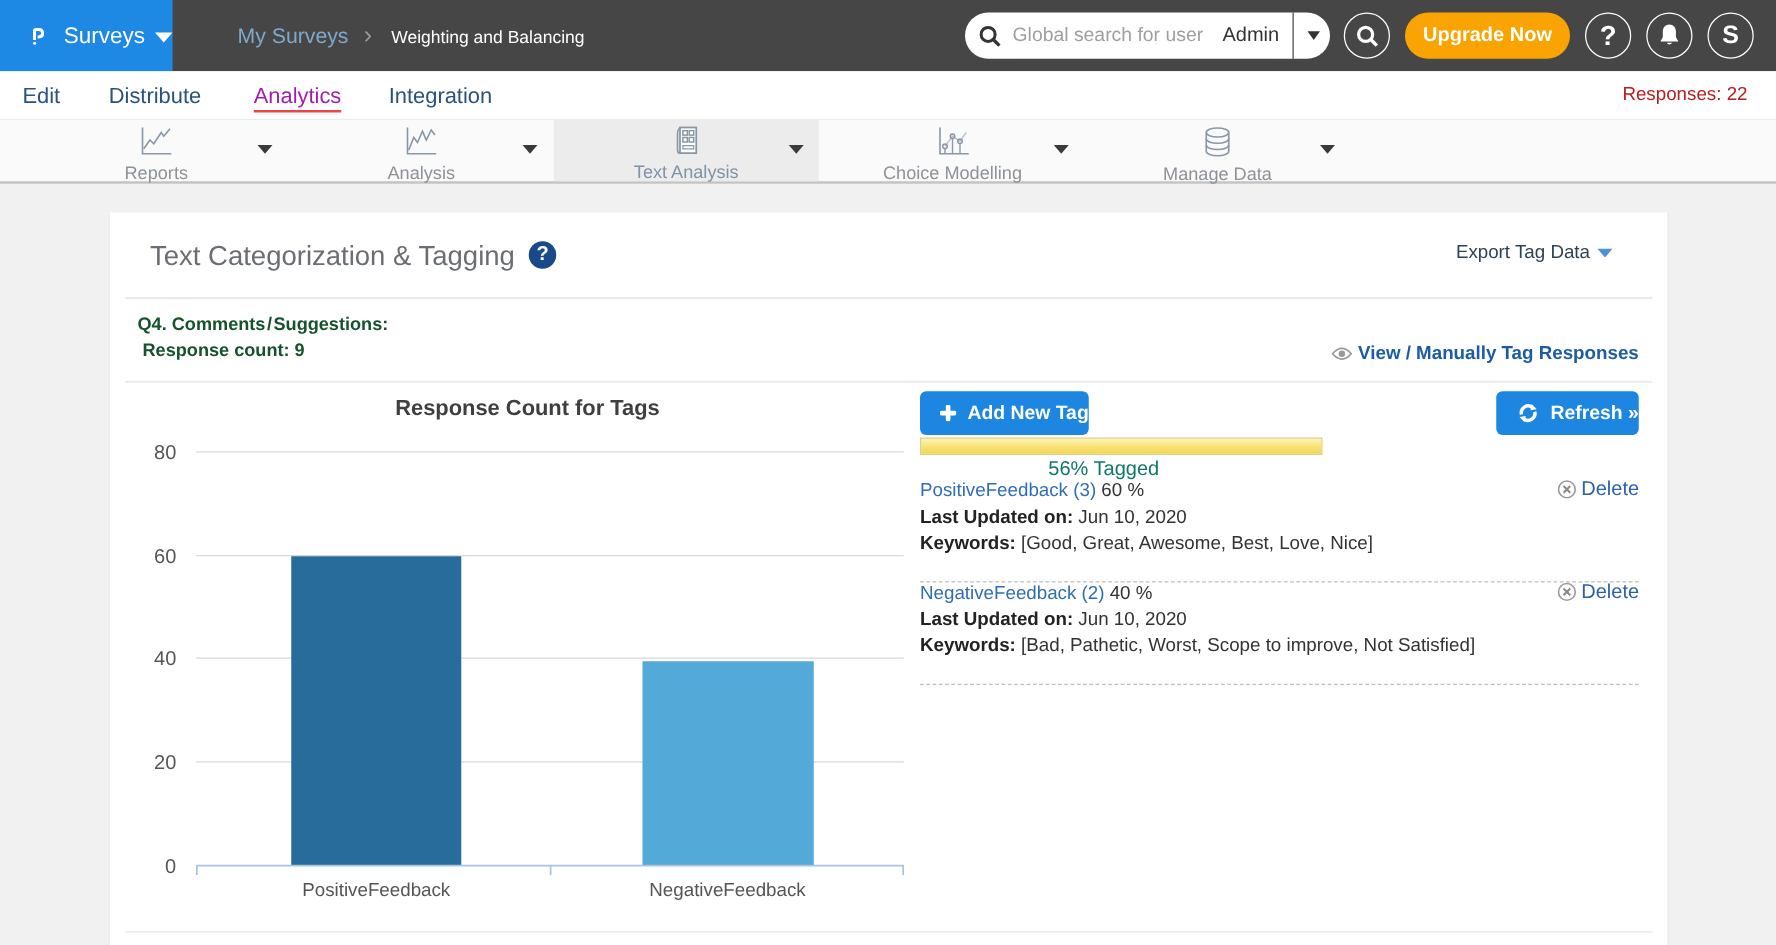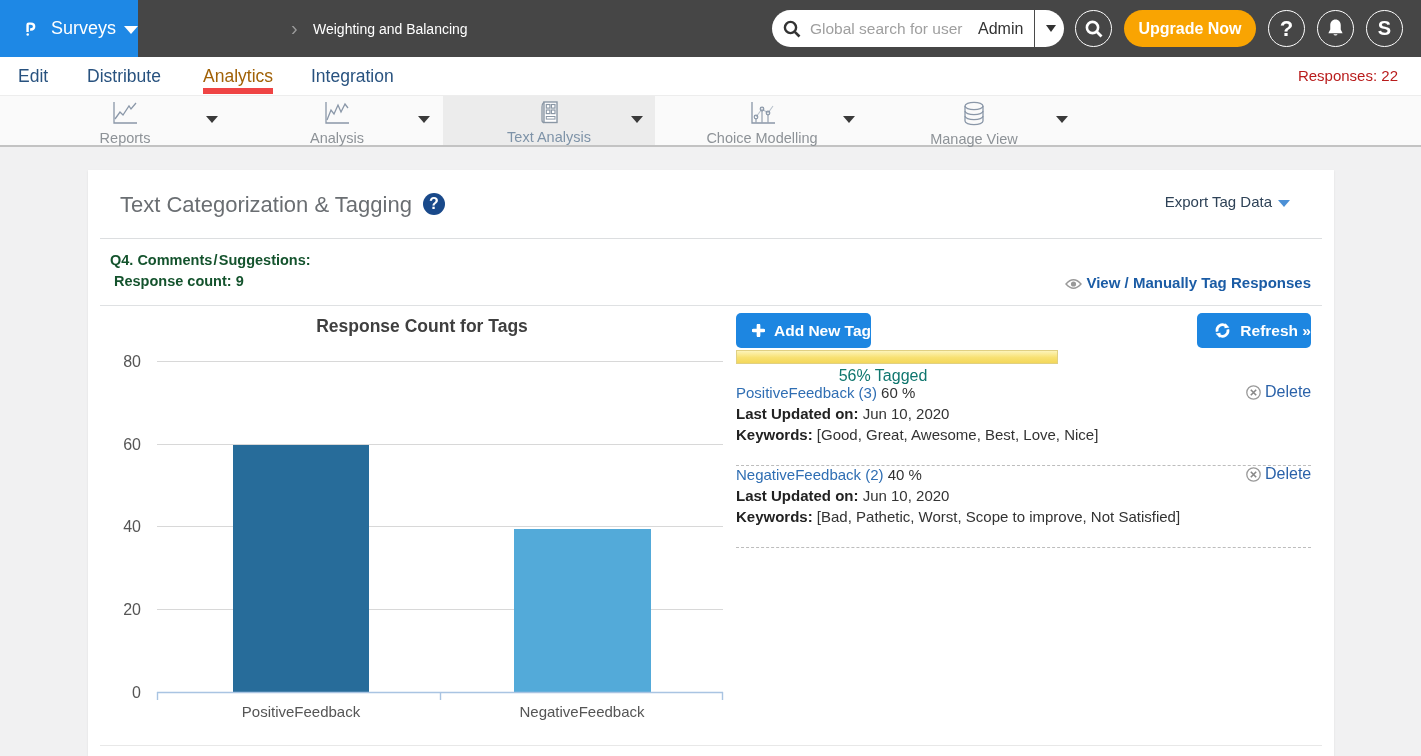--- a/index.html
+++ b/index.html
@@ -19,21 +19,21 @@
 #searchpill .ph { color:#9f9f9f; font-size:15.5px; margin-left:8px; width:160px; overflow:hidden; white-space:nowrap; }
 #searchpill .admin { color:#333; font-size:16px; margin-left:8px; }
 #searchpill .div { width:1px; height:37px; background:#4a4a4a; margin-left:11px; }
 #searchpill .car { width:0; height:0; border-left:5.5px solid transparent; border-right:5.5px solid transparent; border-top:7px solid #333; margin-left:11px; }
 .circlebtn { position:absolute; top:10px; width:37px; height:37px; border:1.5px solid #fff; border-radius:50%; display:flex; align-items:center; justify-content:center; color:#fff; font-weight:bold; font-size:20px; }
 #upgrade { position:absolute; left:1124px; top:10px; width:132px; height:37px; background:#f9a402; border-radius:19px; color:#fff; font-weight:bold; font-size:16px; display:flex; align-items:center; justify-content:center; }
 
 
 #nav { position:absolute; left:0; top:57px; width:1421px; height:38px; background:#fff; }
 #nav .item { position:absolute; top:9px; font-size:17.5px; color:#28527f; }
-#nav .active { color:#a16207; border-bottom:6px solid #ef4444; padding-bottom:1px; }
+#nav .active { color:#a21caf; border-bottom:2px solid #ef4444; padding-bottom:1px; }
 #resp { position:absolute; top:10px; right:23px; font-size:15px; color:#b91c1c; }
 
 
 #toolbar { position:absolute; left:0; top:95px; width:1421px; height:52px; background:#fafafa; border-top:1px solid #ededed; border-bottom:2px solid #c3c3c3; }
 .tcell { position:absolute; top:0; width:212px; height:49px; text-align:center; }
 .tcell.sel { background:#ececec; }
 .tcell .lbl { font-size:14.5px; color:#8d9297; margin-top:0px; }
 .tcell svg { margin-top:4px; }
 .tcar { position:absolute; top:20px; width:0; height:0; border-left:6px solid transparent; border-right:6px solid transparent; border-top:7px solid #3a3a3a; }
 
@@ -66,20 +66,21 @@
 
 <div id="header">
   <div id="logo">
     <svg width="19" height="30" viewBox="0 0 19 30">
       <path d="M3 20.7 L3 7 Q3 4.8 5.3 4.8 L9.3 4.8 Q15.5 4.8 15.5 10.4 Q15.5 16 9.3 16 L7.8 16" fill="none" stroke="#fff" stroke-width="4.6"></path>
       <circle cx="3.3" cy="25.7" r="2.4" fill="#fff"></circle>
     </svg>
     <span class="t">Surveys</span>
       <span class="car"></span>
   </div>
+  <div class="crumb" id="crumb1">My Surveys</div>
   <div class="crumb" id="chev">›</div>
   <div class="crumb" id="crumb2">Weighting and Balancing</div>
   <div id="searchpill">
     <svg width="20" height="20" viewBox="0 0 20 20" style="margin-left:10px;">
       <circle cx="8.5" cy="8.5" r="5.6" fill="none" stroke="#333" stroke-width="2.4"></circle>
       <line x1="12.8" y1="12.8" x2="17.5" y2="17.5" stroke="#333" stroke-width="2.6"></line>
     </svg>
     <span class="ph">Global search for user</span>
     <span class="admin">Admin</span>
     <span class="div"></span>
@@ -154,21 +155,21 @@
     <div class="lbl">Choice Modelling</div>
   </div>
   <div class="tcar" style="left:843px;"></div>
   <div class="tcell" style="left:868px;">
     <svg width="26" height="27" viewBox="0 0 26 27">
       <ellipse cx="13" cy="6" rx="9" ry="3.6" fill="none" stroke="#8a97a8" stroke-width="1.3"></ellipse>
       <path d="M4 6 L4 21 A9 3.6 0 0 0 22 21 L22 6" fill="none" stroke="#8a97a8" stroke-width="1.3"></path>
       <path d="M4 11 A9 3.6 0 0 0 22 11" fill="none" stroke="#8a97a8" stroke-width="1.3"></path>
       <path d="M4 16 A9 3.6 0 0 0 22 16" fill="none" stroke="#8a97a8" stroke-width="1.3"></path>
     </svg>
-    <div class="lbl">Manage View</div>
+    <div class="lbl">Manage Data</div>
   </div>
   <div class="tcar" style="left:1056px;"></div>
 </div>
 
 <div id="card">
   <div id="cardtitle">Text Categorization &amp; Tagging</div>
   <div id="qmark">?</div>
   <div id="export">Export Tag Data<span class="car"></span></div>
   <div class="hdiv" style="top:68px;"></div>
   <div id="q4">Q4. Comments / Suggestions:<br><span style="margin-left:4px;">Response count: 9</span></div>

